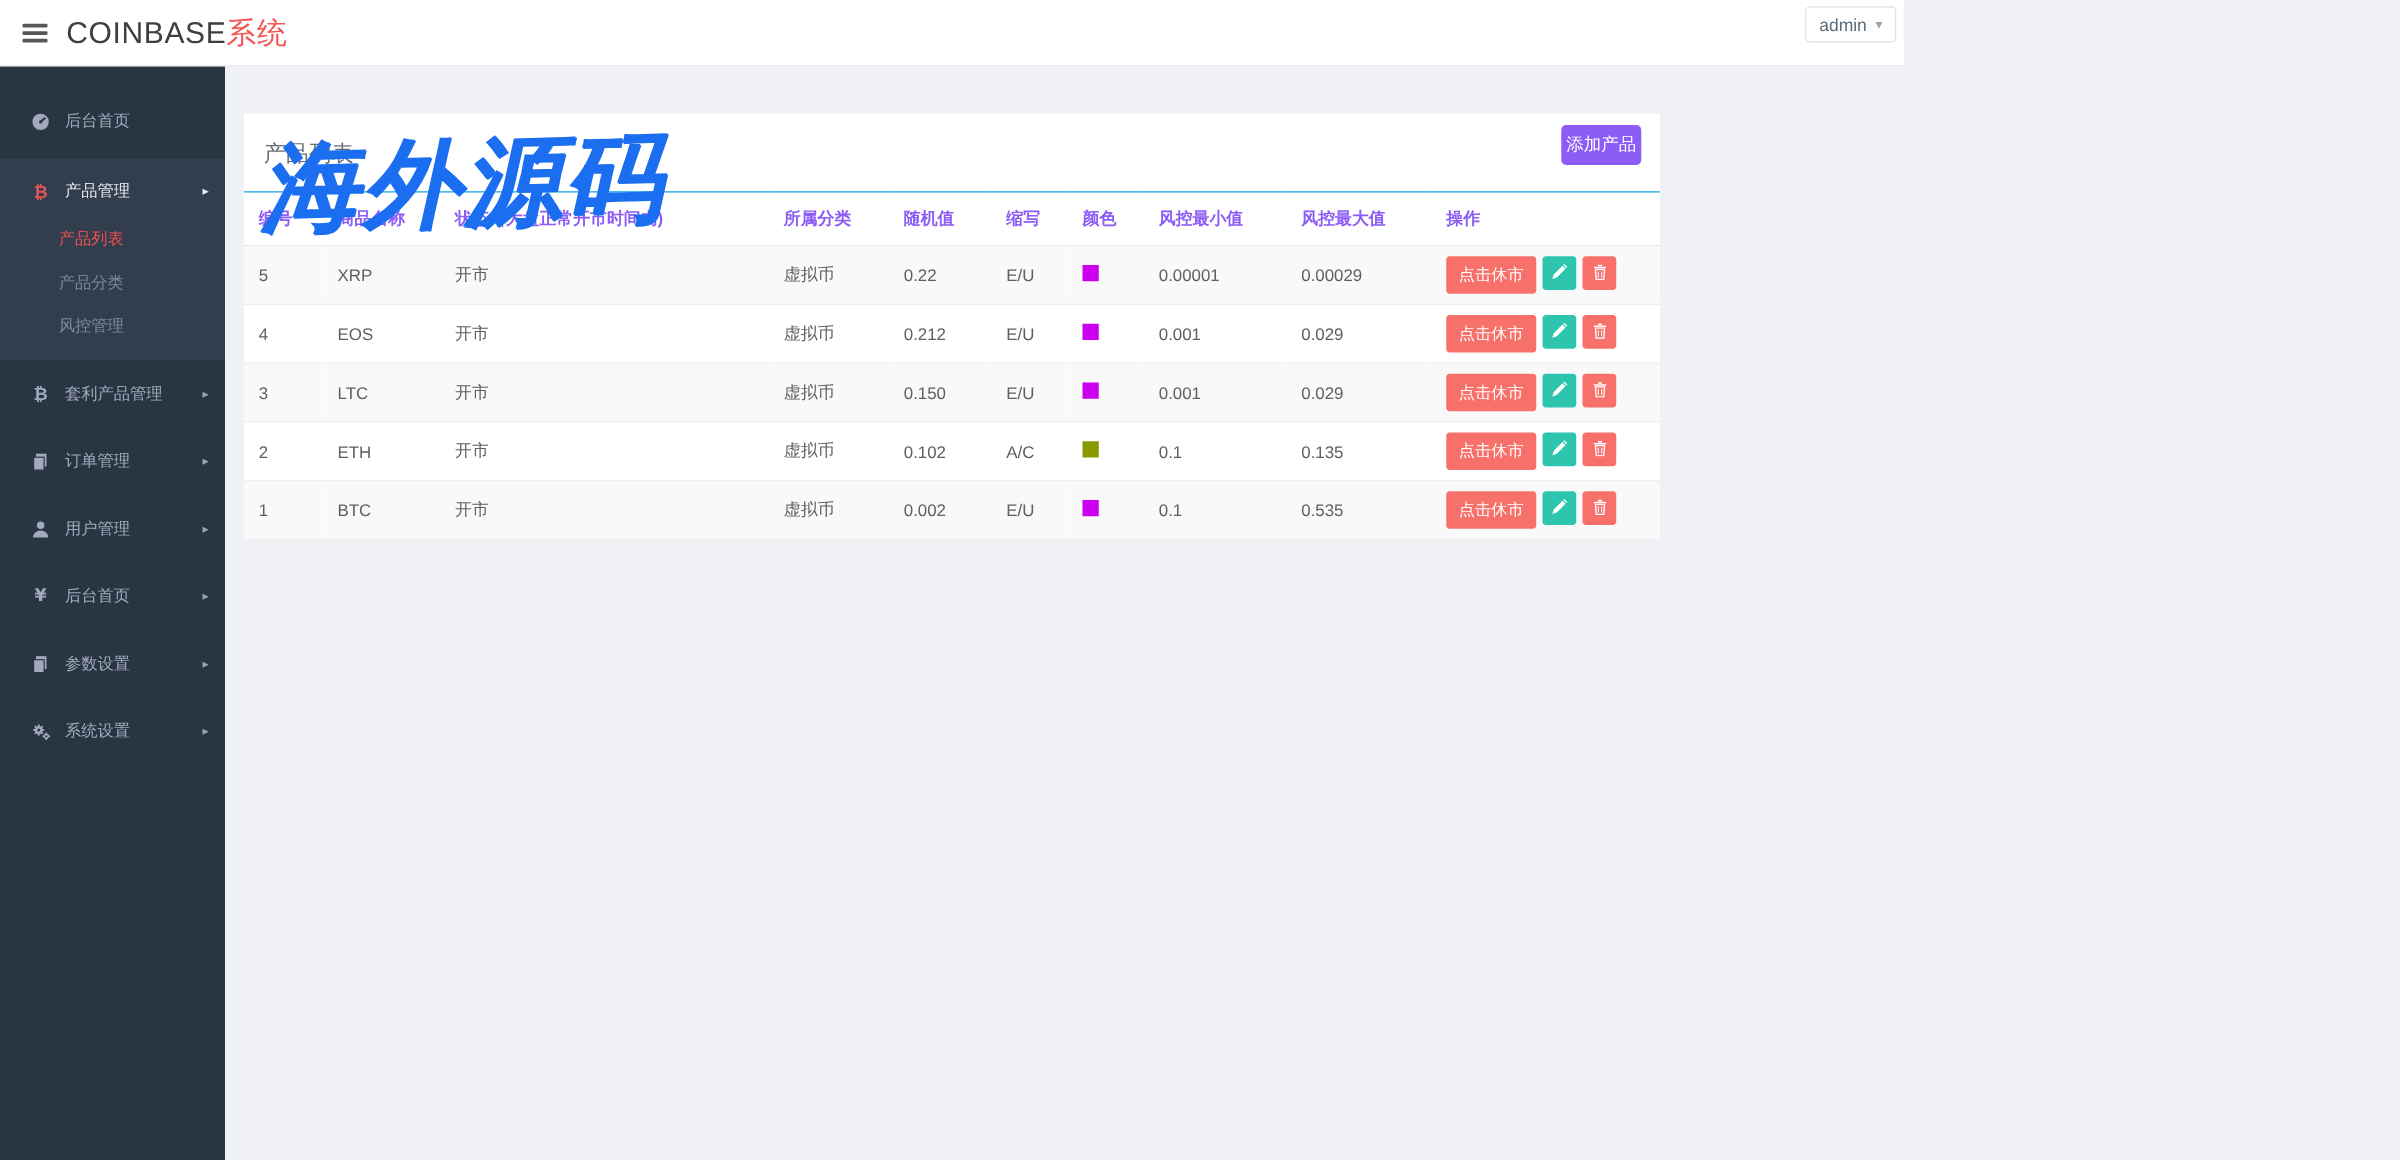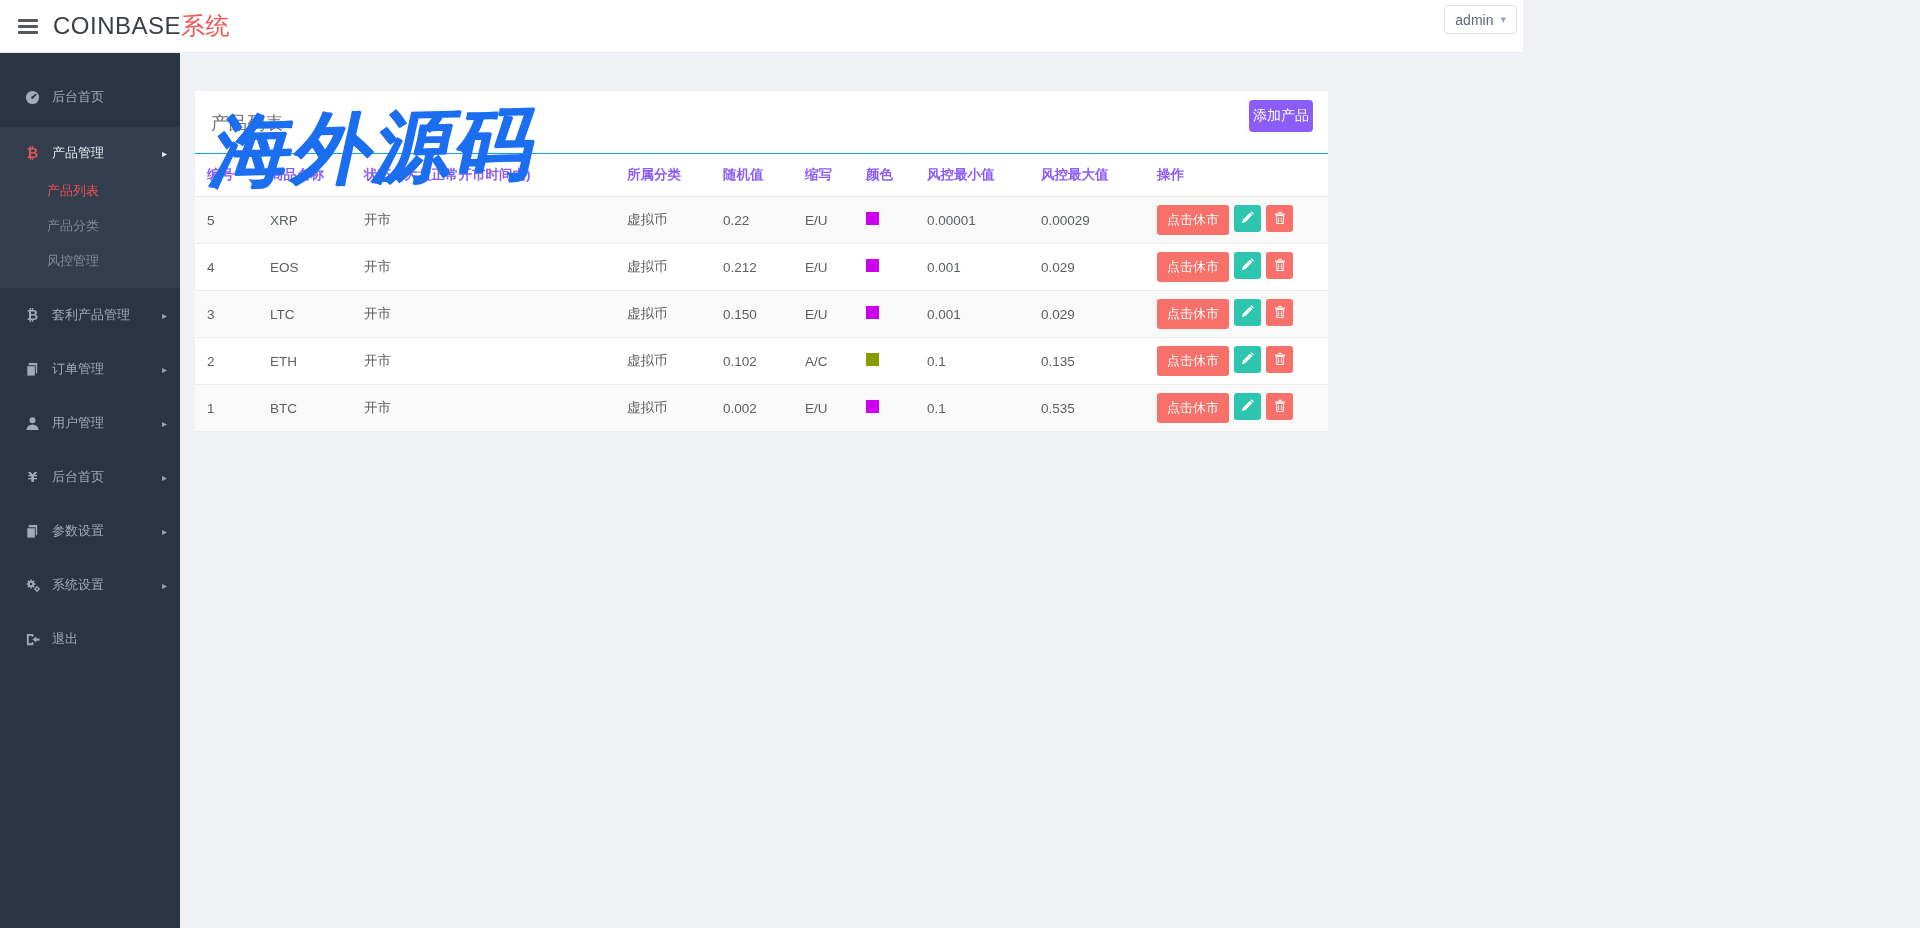--- a/index.html
+++ b/index.html
@@ -204,29 +204,20 @@
               <line x1="9" y1="12" x2="15" y2="12"></line>
             </g>
           <circle cx="12" cy="12" r="0.9" fill="#2a3543"></circle>
         </g>
       </svg>
     </span>
     <span>系统设置</span>
     <span class="caret-r">▸</span>
   </div>
 
-  <div class="nav-item">
-    <span class="nav-icon">
-      <svg width="15" height="15" viewBox="0 0 16 16">
-          <path d="M2 2 h7 v3 h-2 v-1 h-3 v8 h3 v-1 h2 v3 h-7 z" fill="#a0aaba"></path>
-          <path d="M8 8 l4 -3.2 v2 h3.5 v2.4 h-3.5 v2 z" fill="#a0aaba"></path>
-        </svg>
-    </span>
-    <span>退出</span>
-  </div>
 </aside>
 
 <main class="content">
   <div class="card">
     <div class="card-header">
       <h2 class="card-title">产品列表</h2>
       <button class="btn-add">添加产品</button>
     </div>
     <table>
       <colgroup>

